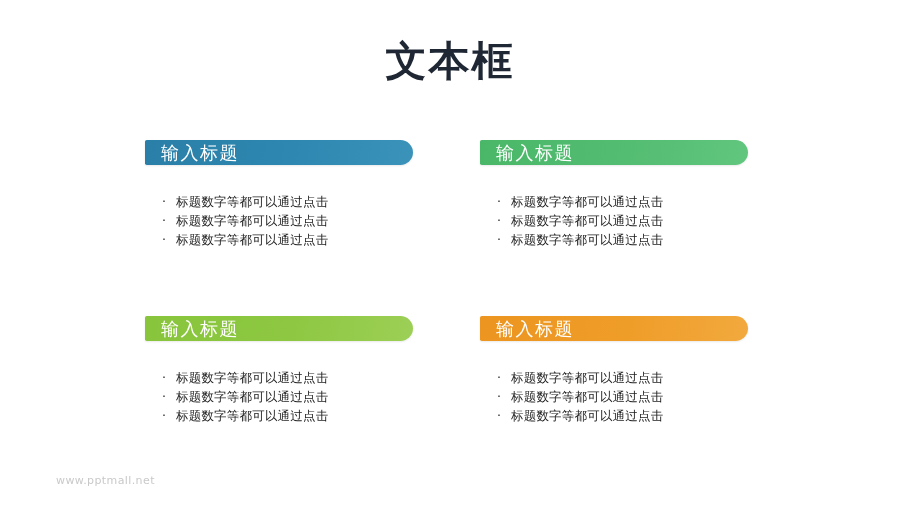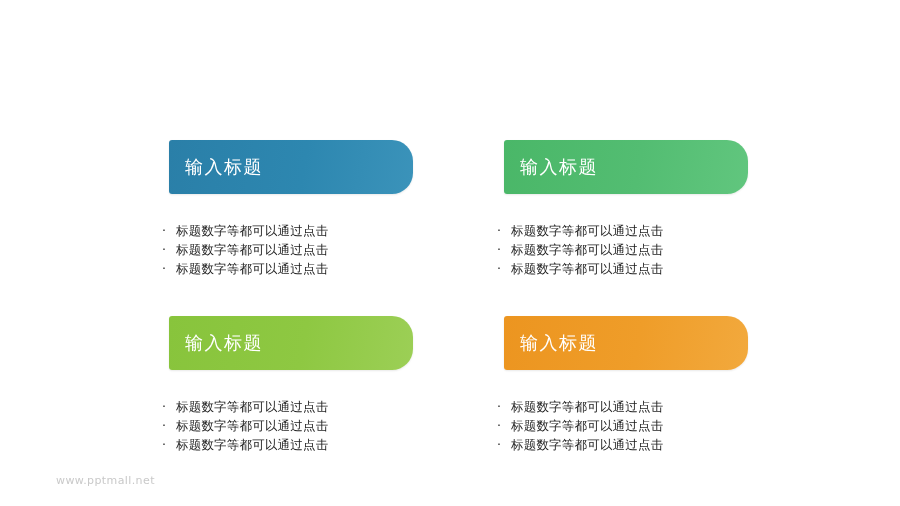--- a/index.html
+++ b/index.html
@@ -64,28 +64,27 @@
     width: 268px;
   }
   .quadrant.q-tl { left: 0;     top: 0; }
   .quadrant.q-tr { left: 335px; top: 0; }
   .quadrant.q-bl { left: 0;     top: 176px; }
   .quadrant.q-br { left: 335px; top: 176px; }
 
   
   .header-bar {
     position: relative;
-    height: 54px;
+    height: 25px;
     border-radius: 3px 21px 21px 3px;
     display: flex;
     align-items: center;
     box-sizing: border-box;
     padding-left: 16px;
     box-shadow: 0 1px 2px rgba(0,0,0,0.09);
-    margin-left: 24px;
   }
   .header-bar .bar-label {
     font-size: 18px;
     font-weight: 400;
     color: #ffffff;
     letter-spacing: 1.5px;
     line-height: 1;
     white-space: nowrap;
   }
 
@@ -139,20 +138,21 @@
     white-space: nowrap;
     margin-top: 14px;
   }
 </style>
 </head>
 <body>
 
 <div class="slide">
 
 
+  <div class="slide-title">文本框</div>
 
   <div class="content-grid">
 
     <div class="quadrant q-tl">
       <div class="header-bar bar-blue">
         <span class="bar-label">输入标题</span>
       </div>
       <ul class="bullet-list">
         <li class="bullet-item">
           <span class="bullet-dot">·</span>

